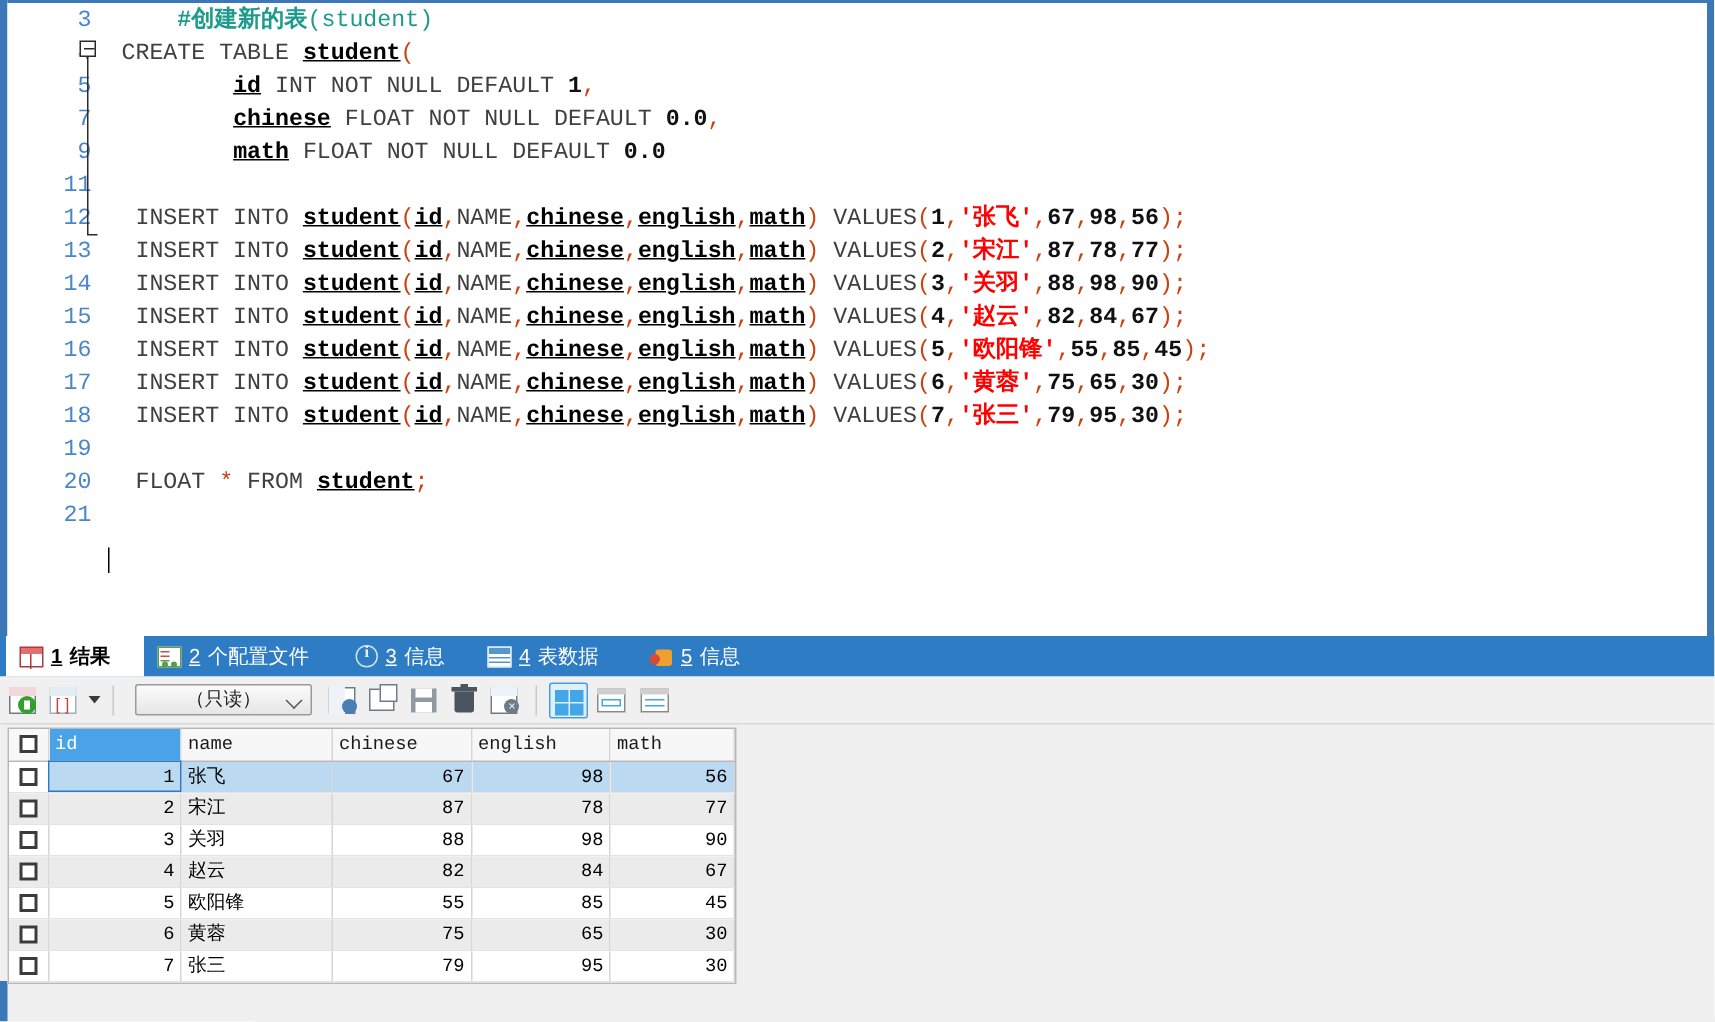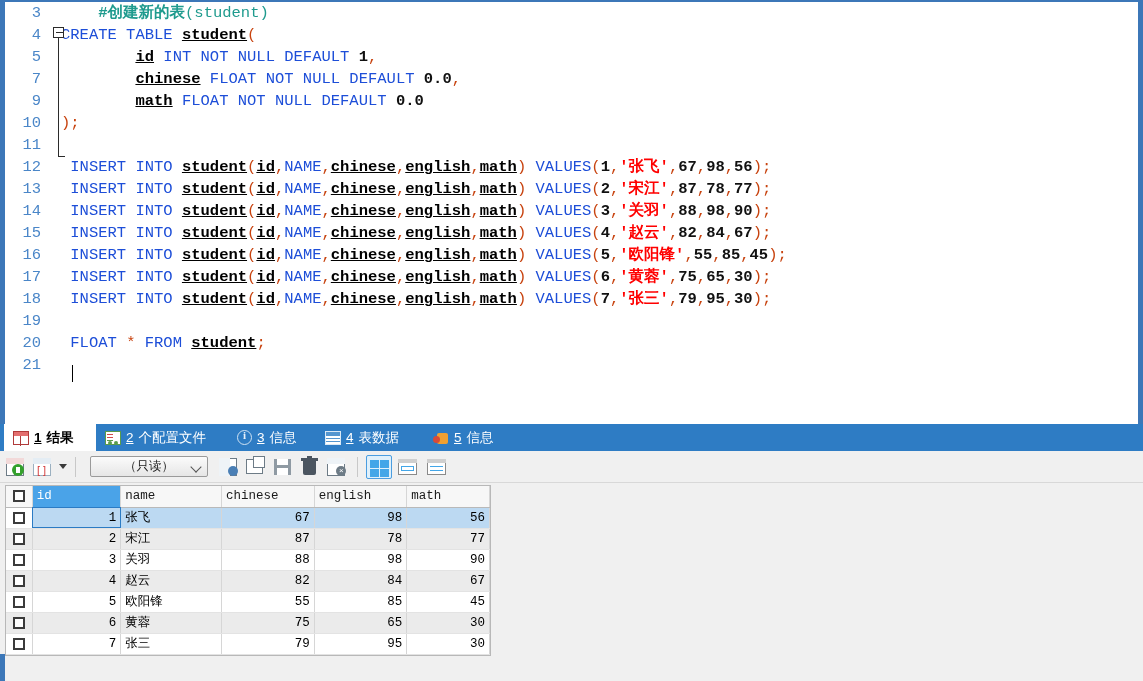--- a/index.html
+++ b/index.html
@@ -34,37 +34,38 @@
     position: absolute; left: 5px; top: 2px; width: 1133px; height: 422px;
     background: #ffffff;
   }
   .code-line {
     position: relative;
     height: 22px;
     line-height: 22px;
     white-space: pre;
     font-family: "Liberation Mono", "DejaVu Sans Mono", monospace;
     font-size: 15.5px;
+    padding-left: 20px;
   }
   .lineno {
     display: inline-block;
     width: 42px;
     text-align: right;
     padding-right: 6px;
     color: #4a86c8;
     font-family: "Liberation Mono", "DejaVu Sans Mono", monospace;
     font-size: 15.5px;
     font-weight: normal;
     vertical-align: top;
     user-select: none;
   }
   .codetext { display: inline-block; vertical-align: top; padding-left: 14px; }
 
   
-  .kw   { color: #1d4ed8; }      
+  .kw   { color: #404040; }      
   .ident{ color: #000000; font-weight: bold; text-decoration: underline; }  
   .punc { color: #c8430f; }      
   .num  { color: #111111; font-weight: bold; }
   .str  { color: #ff0000; font-weight: bold; }
   .cmt  { color: #1f9b8e; font-weight: bold; }
   .cmtp { color: #1f9b8e; font-weight: normal; }
   .plain{ color: #000000; }
 
   
   .fold-box {
@@ -263,21 +264,20 @@
     <div class="edge-strip-top"></div>
     <div class="edge-strip-left"></div>
     <div class="edge-strip-right"></div>
 
     <div id="code-area">
         <div class="code-line"><span class="lineno">3</span><span class="codetext"><span class="plain">    </span><span class="cmt">#创建新的表</span><span class="cmtp">(student)</span></span></div>
         <div class="code-line"><span class="lineno">4</span><span class="codetext"><span class="kw">CREATE TABLE </span><span class="ident">student</span><span class="punc">(</span></span></div>
         <div class="code-line"><span class="lineno">5</span><span class="codetext"><span class="plain">        </span><span class="ident">id</span><span class="kw"> INT NOT NULL DEFAULT </span><span class="num">1</span><span class="punc">,</span></span></div>
         <div class="code-line"><span class="lineno">7</span><span class="codetext"><span class="plain">        </span><span class="ident">chinese</span><span class="kw"> FLOAT NOT NULL DEFAULT </span><span class="num">0.0</span><span class="punc">,</span></span></div>
         <div class="code-line"><span class="lineno">9</span><span class="codetext"><span class="plain">        </span><span class="ident">math</span><span class="kw"> FLOAT NOT NULL DEFAULT </span><span class="num">0.0</span></span></div>
-        <div class="code-line"><span class="lineno">10</span><span class="codetext"><span class="punc">);</span></span></div>
         <div class="code-line"><span class="lineno">11</span><span class="codetext"></span></div>
         <div class="code-line"><span class="lineno">12</span><span class="codetext"><span class="kw"> INSERT INTO </span><span class="ident">student</span><span class="punc">(</span><span class="ident">id</span><span class="punc">,</span><span class="kw">NAME</span><span class="punc">,</span><span class="ident">chinese</span><span class="punc">,</span><span class="ident">english</span><span class="punc">,</span><span class="ident">math</span><span class="punc">)</span><span class="kw"> VALUES</span><span class="punc">(</span><span class="num">1</span><span class="punc">,</span><span class="str">'张飞'</span><span class="punc">,</span><span class="num">67</span><span class="punc">,</span><span class="num">98</span><span class="punc">,</span><span class="num">56</span><span class="punc">);</span></span></div>
         <div class="code-line"><span class="lineno">13</span><span class="codetext"><span class="kw"> INSERT INTO </span><span class="ident">student</span><span class="punc">(</span><span class="ident">id</span><span class="punc">,</span><span class="kw">NAME</span><span class="punc">,</span><span class="ident">chinese</span><span class="punc">,</span><span class="ident">english</span><span class="punc">,</span><span class="ident">math</span><span class="punc">)</span><span class="kw"> VALUES</span><span class="punc">(</span><span class="num">2</span><span class="punc">,</span><span class="str">'宋江'</span><span class="punc">,</span><span class="num">87</span><span class="punc">,</span><span class="num">78</span><span class="punc">,</span><span class="num">77</span><span class="punc">);</span></span></div>
         <div class="code-line"><span class="lineno">14</span><span class="codetext"><span class="kw"> INSERT INTO </span><span class="ident">student</span><span class="punc">(</span><span class="ident">id</span><span class="punc">,</span><span class="kw">NAME</span><span class="punc">,</span><span class="ident">chinese</span><span class="punc">,</span><span class="ident">english</span><span class="punc">,</span><span class="ident">math</span><span class="punc">)</span><span class="kw"> VALUES</span><span class="punc">(</span><span class="num">3</span><span class="punc">,</span><span class="str">'关羽'</span><span class="punc">,</span><span class="num">88</span><span class="punc">,</span><span class="num">98</span><span class="punc">,</span><span class="num">90</span><span class="punc">);</span></span></div>
         <div class="code-line"><span class="lineno">15</span><span class="codetext"><span class="kw"> INSERT INTO </span><span class="ident">student</span><span class="punc">(</span><span class="ident">id</span><span class="punc">,</span><span class="kw">NAME</span><span class="punc">,</span><span class="ident">chinese</span><span class="punc">,</span><span class="ident">english</span><span class="punc">,</span><span class="ident">math</span><span class="punc">)</span><span class="kw"> VALUES</span><span class="punc">(</span><span class="num">4</span><span class="punc">,</span><span class="str">'赵云'</span><span class="punc">,</span><span class="num">82</span><span class="punc">,</span><span class="num">84</span><span class="punc">,</span><span class="num">67</span><span class="punc">);</span></span></div>
         <div class="code-line"><span class="lineno">16</span><span class="codetext"><span class="kw"> INSERT INTO </span><span class="ident">student</span><span class="punc">(</span><span class="ident">id</span><span class="punc">,</span><span class="kw">NAME</span><span class="punc">,</span><span class="ident">chinese</span><span class="punc">,</span><span class="ident">english</span><span class="punc">,</span><span class="ident">math</span><span class="punc">)</span><span class="kw"> VALUES</span><span class="punc">(</span><span class="num">5</span><span class="punc">,</span><span class="str">'欧阳锋'</span><span class="punc">,</span><span class="num">55</span><span class="punc">,</span><span class="num">85</span><span class="punc">,</span><span class="num">45</span><span class="punc">);</span></span></div>
         <div class="code-line"><span class="lineno">17</span><span class="codetext"><span class="kw"> INSERT INTO </span><span class="ident">student</span><span class="punc">(</span><span class="ident">id</span><span class="punc">,</span><span class="kw">NAME</span><span class="punc">,</span><span class="ident">chinese</span><span class="punc">,</span><span class="ident">english</span><span class="punc">,</span><span class="ident">math</span><span class="punc">)</span><span class="kw"> VALUES</span><span class="punc">(</span><span class="num">6</span><span class="punc">,</span><span class="str">'黄蓉'</span><span class="punc">,</span><span class="num">75</span><span class="punc">,</span><span class="num">65</span><span class="punc">,</span><span class="num">30</span><span class="punc">);</span></span></div>
         <div class="code-line"><span class="lineno">18</span><span class="codetext"><span class="kw"> INSERT INTO </span><span class="ident">student</span><span class="punc">(</span><span class="ident">id</span><span class="punc">,</span><span class="kw">NAME</span><span class="punc">,</span><span class="ident">chinese</span><span class="punc">,</span><span class="ident">english</span><span class="punc">,</span><span class="ident">math</span><span class="punc">)</span><span class="kw"> VALUES</span><span class="punc">(</span><span class="num">7</span><span class="punc">,</span><span class="str">'张三'</span><span class="punc">,</span><span class="num">79</span><span class="punc">,</span><span class="num">95</span><span class="punc">,</span><span class="num">30</span><span class="punc">);</span></span></div>
         <div class="code-line"><span class="lineno">19</span><span class="codetext"></span></div>
         <div class="code-line"><span class="lineno">20</span><span class="codetext"><span class="kw"> FLOAT </span><span class="punc">*</span><span class="kw"> FROM </span><span class="ident">student</span><span class="punc">;</span></span></div>

